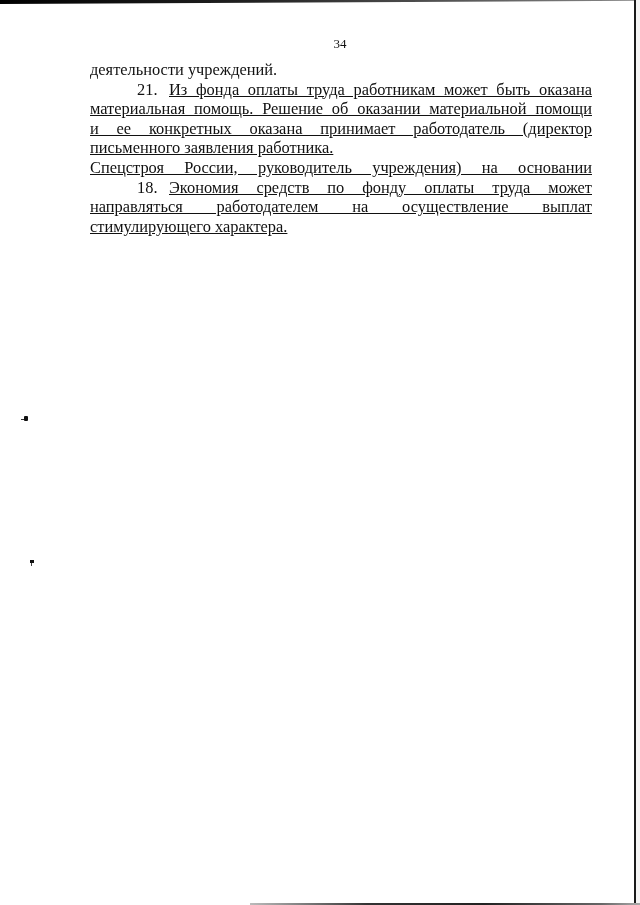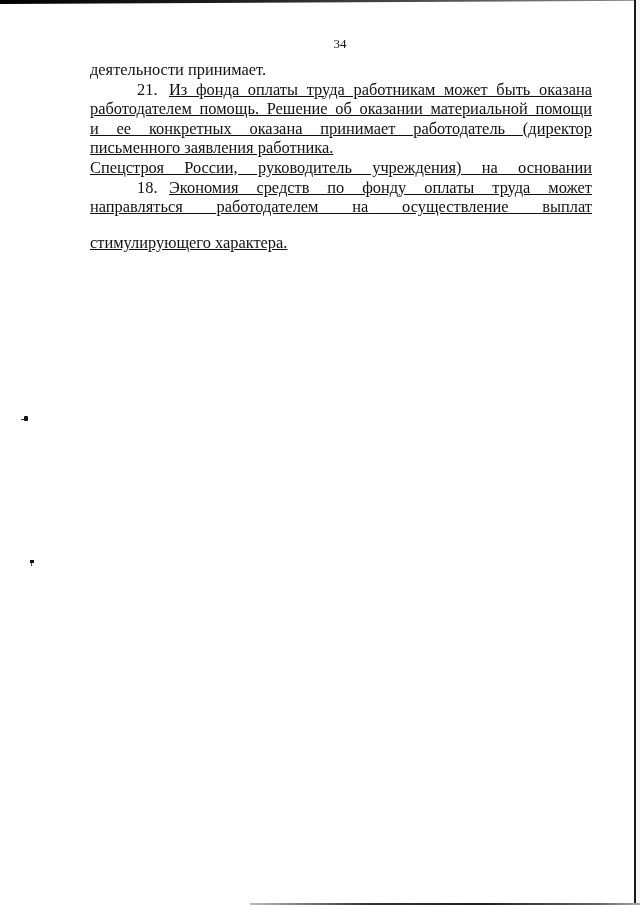--- a/index.html
+++ b/index.html
@@ -102,31 +102,31 @@
 <body>
 
 <div class="scan-top"></div>
 <div class="scan-right-outer"></div>
 <div class="scan-right"></div>
 <div class="scan-bottom"></div>
 
 <div class="page-number">34</div>
 
 <div class="text-block">
-  <span class="wide-justify" style="text-align-last:left;">деятельности принимает.</span>
+  <span class="wide-justify" style="text-align-last:left;">деятельности учреждений.</span>
 
   <div class="para">
     <span class="wide-justify" style="padding-left:47px;"><span class="para-num">21.</span><span>Из фонда оплаты труда работникам может быть оказана</span></span>
-    <span class="wide-justify">работодателем помощь. Решение об оказании материальной помощи</span>
+    <span class="wide-justify">материальная помощь. Решение об оказании материальной помощи</span>
     <span class="wide-justify">и ее конкретных оказана принимает работодатель (директор</span>
     <span class="wide-justify" style="text-align-last:left;">письменного заявления работника.</span>
     <span class="wide-justify">Спецстроя России, руководитель учреждения) на основании</span>
   </div>
 
   <div class="para">
     <span class="wide-justify" style="padding-left:47px;"><span class="para-num">18.</span><span>Экономия средств по фонду оплаты труда может</span></span>
     <span class="wide-justify">направляться работодателем на осуществление выплат</span>
-    <span class="wide-justify" style="text-align-last:left;margin-top:16px;">стимулирующего характера.</span>
+    <span class="wide-justify" style="text-align-last:left;">стимулирующего характера.</span>
   </div>
 </div>
 
 <div class="mark mark-1"></div>
 <div class="mark mark-2"></div>
 
 </body></html>

